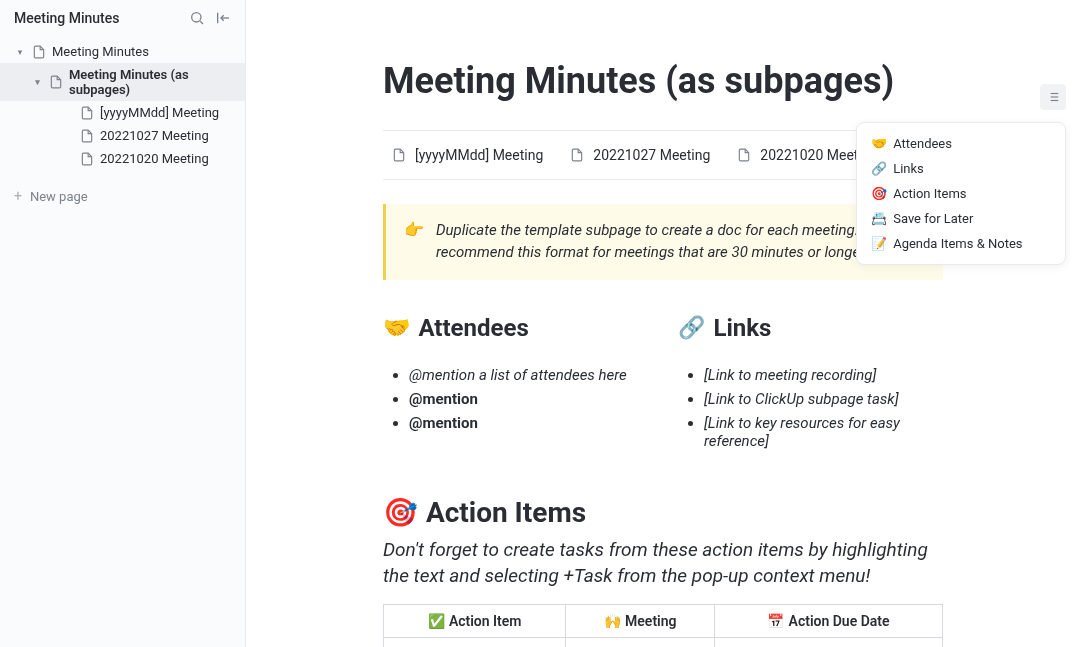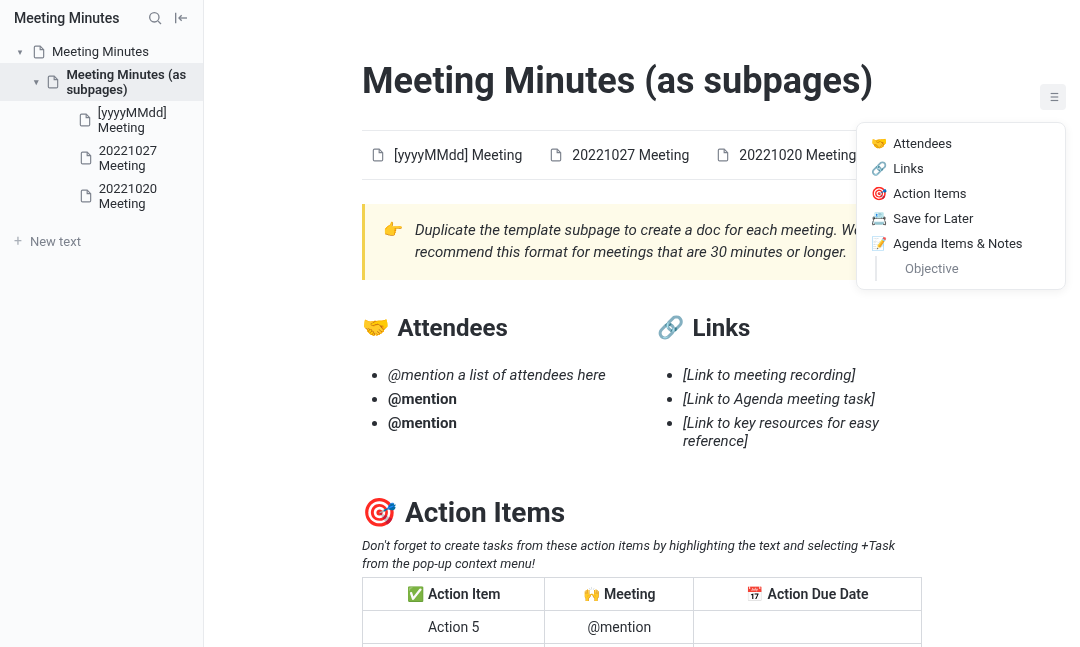--- a/index.html
+++ b/index.html
@@ -1,18 +1,18 @@
 <!DOCTYPE html>
 <html><head>
 <meta charset="utf-8">
 <style>
 * { margin:0; padding:0; box-sizing:border-box; }
 body { font-family:-apple-system,BlinkMacSystemFont,"Segoe UI",Roboto,sans-serif; color:#2a2e34; width:1080px; height:647px; overflow:hidden; background:#fff; }
 .app { display:flex; height:100%; }
-.sidebar { width:204px; background:#fafbfc; border-right:1px solid #e8eaed; display:flex; flex-direction:column; }
+.sidebar { width:246px; background:#fafbfc; border-right:1px solid #e8eaed; display:flex; flex-direction:column; }
 .sb-head { display:flex; align-items:center; justify-content:space-between; padding:10px 14px; }
 .sb-title { font-size:14px; font-weight:500; color:#2a2e34; }
 .sb-icons { display:flex; gap:10px; }
 .ic { width:16px; height:16px; display:inline-flex; align-items:center; justify-content:center; color:#7c828d; }
 .tree { padding:4px 0; }
 .tree-row { display:flex; align-items:center; gap:6px; padding:4px 8px 4px 14px; font-size:13px; color:#2a2e34; cursor:pointer; }
 .tree-row.d1 { padding-left:32px; }
 .tree-row.d2 { padding-left:62px; }
 .tree-row.active { background:#eceef1; font-weight:600; }
 .caret { width:12px; height:12px; display:inline-flex; align-items:center; justify-content:center; font-size:9px; color:#7c828d; }
@@ -33,21 +33,21 @@
 
 .two-col { display:flex; gap:30px; margin-bottom:40px; }
 .col { flex:1; }
 h2.sec { font-size:24px; font-weight:700; margin-bottom:10px; display:flex; align-items:center; gap:8px; }
 .sec .emj { font-size:22px; }
 .col ul { list-style:disc; padding-left:26px;margin-top:24px; }
 .col li { font-size:15px; margin-bottom:6px; font-style:italic; }
 .col li strong { font-style:normal; font-weight:700; }
 
 h2.big { font-size:28px; font-weight:700; margin-bottom:8px; display:flex; align-items:center; gap:8px; }
-.desc { font-style:italic; font-size:13px; margin-bottom:4px; line-height:1.4; }
+.desc { font-style:italic; font-size:19px; margin-bottom:14px; line-height:1.4; }
 
 table { width:100%; border-collapse:collapse; }
 th,td { border:1px solid #d6d9de; padding:8px 10px; text-align:center; font-size:14px; }
 th { font-weight:600; }
 
 .toc-btn { position:absolute; top:84px; right:14px; width:26px; height:26px; border-radius:4px; background:#f1f2f4; display:flex; align-items:center; justify-content:center; color:#7c828d; cursor:pointer; }
 
 .outline { position:absolute; top:122px; right:14px; width:210px; background:#fff; border:1px solid #e8eaed; border-radius:8px; box-shadow:0 2px 10px rgba(0,0,0,0.06); padding:8px 0; }
 .ol-row { padding:5px 14px; font-size:13px; color:#2a2e34; cursor:pointer; display:flex; align-items:center; gap:6px; }
 .ol-sub { padding-left:28px; color:#7c828d; border-left:2px solid #e8eaed; margin-left:18px; }
@@ -125,21 +125,21 @@
             <svg width="14" height="14" viewBox="0 0 24 24" fill="none" stroke="currentColor" stroke-width="2">
               <path d="M14 2H6a2 2 0 0 0-2 2v16a2 2 0 0 0 2 2h12a2 2 0 0 0 2-2V8z"></path>
               <polyline points="14 2 14 8 20 8"></polyline>
             </svg>
           </span>
           <span>20221020 Meeting</span>
         </div>
       </div>
     <div class="new-page">
       <span class="plus">+</span>
-      <span>New text</span>
+      <span>New page</span>
     </div>
   </div>
 
   <div class="main">
     <div class="toc-btn">
       <svg width="14" height="14" viewBox="0 0 24 24" fill="none" stroke="currentColor" stroke-width="2">
           <line x1="8" y1="6" x2="21" y2="6"></line>
           <line x1="8" y1="12" x2="21" y2="12"></line>
           <line x1="8" y1="18" x2="21" y2="18"></line>
           <line x1="3" y1="6" x2="3.01" y2="6"></line>
@@ -161,23 +161,20 @@
           <span class="ol-em">🎯</span>
           <span>Action Items</span>
         </div>
         <div class="ol-row">
           <span class="ol-em">📇</span>
           <span>Save for Later</span>
         </div>
         <div class="ol-row">
           <span class="ol-em">📝</span>
           <span>Agenda Items &amp; Notes</span>
-        </div>
-        <div class="ol-row ol-sub">
-          <span>Objective</span>
         </div>
       </div>
 
     <div class="content">
       <h1 class="page-title">Meeting Minutes (as subpages)</h1>
 
       <div class="tabs" id="tabs">
           <div class="tab">
             <span class="ic">
               <svg width="14" height="14" viewBox="0 0 24 24" fill="none" stroke="currentColor" stroke-width="2">
@@ -224,21 +221,21 @@
               <li><strong>@mention</strong></li>
             </ul>
         </div>
         <div class="col">
           <h2 class="sec">
             <span class="emj">🔗</span>
             <span>Links</span>
           </h2>
           <ul id="links-list">
               <li>[Link to meeting recording]</li>
-              <li>[Link to Agenda meeting task]</li>
+              <li>[Link to ClickUp subpage task]</li>
               <li>[Link to key resources for easy reference]</li>
             </ul>
         </div>
       </div>
 
       <h2 class="big">
         <span class="emj">🎯</span>
         <span>Action Items</span>
       </h2>
       <p class="desc">Don't forget to create tasks from these action items by highlighting the text and selecting +Task from the pop-up context menu!</p>

